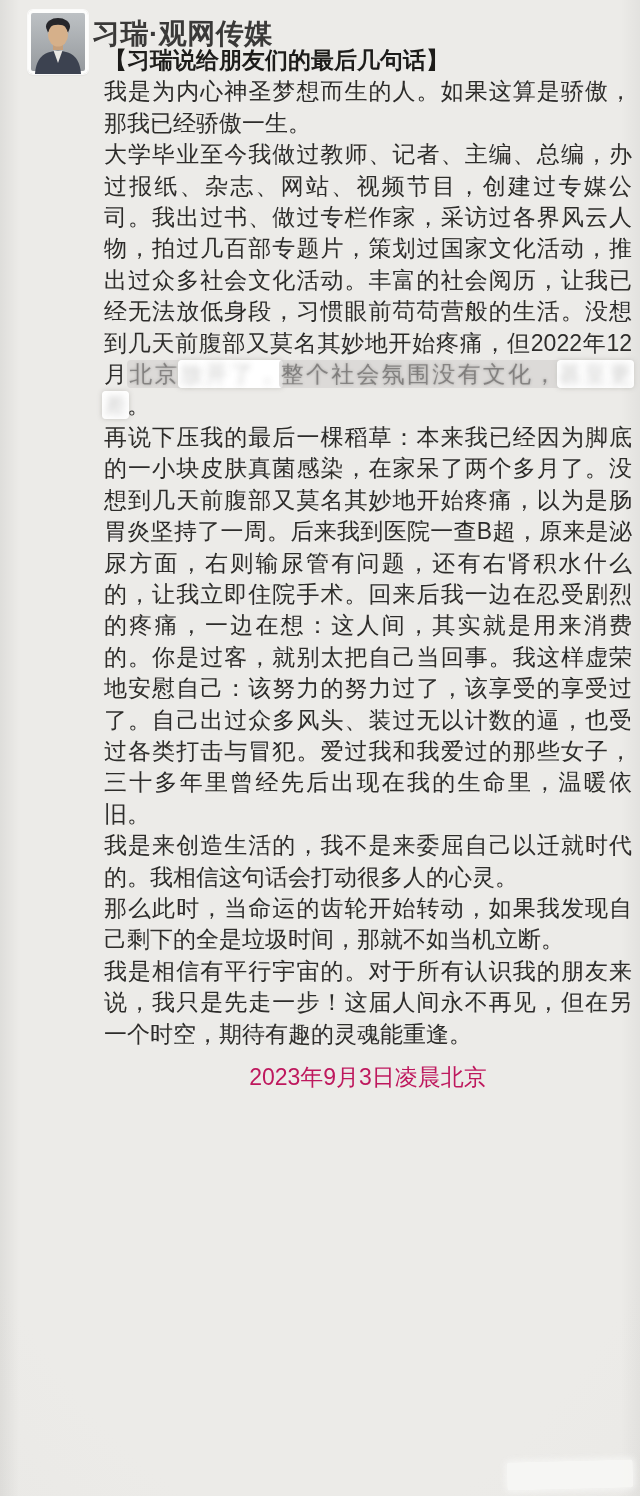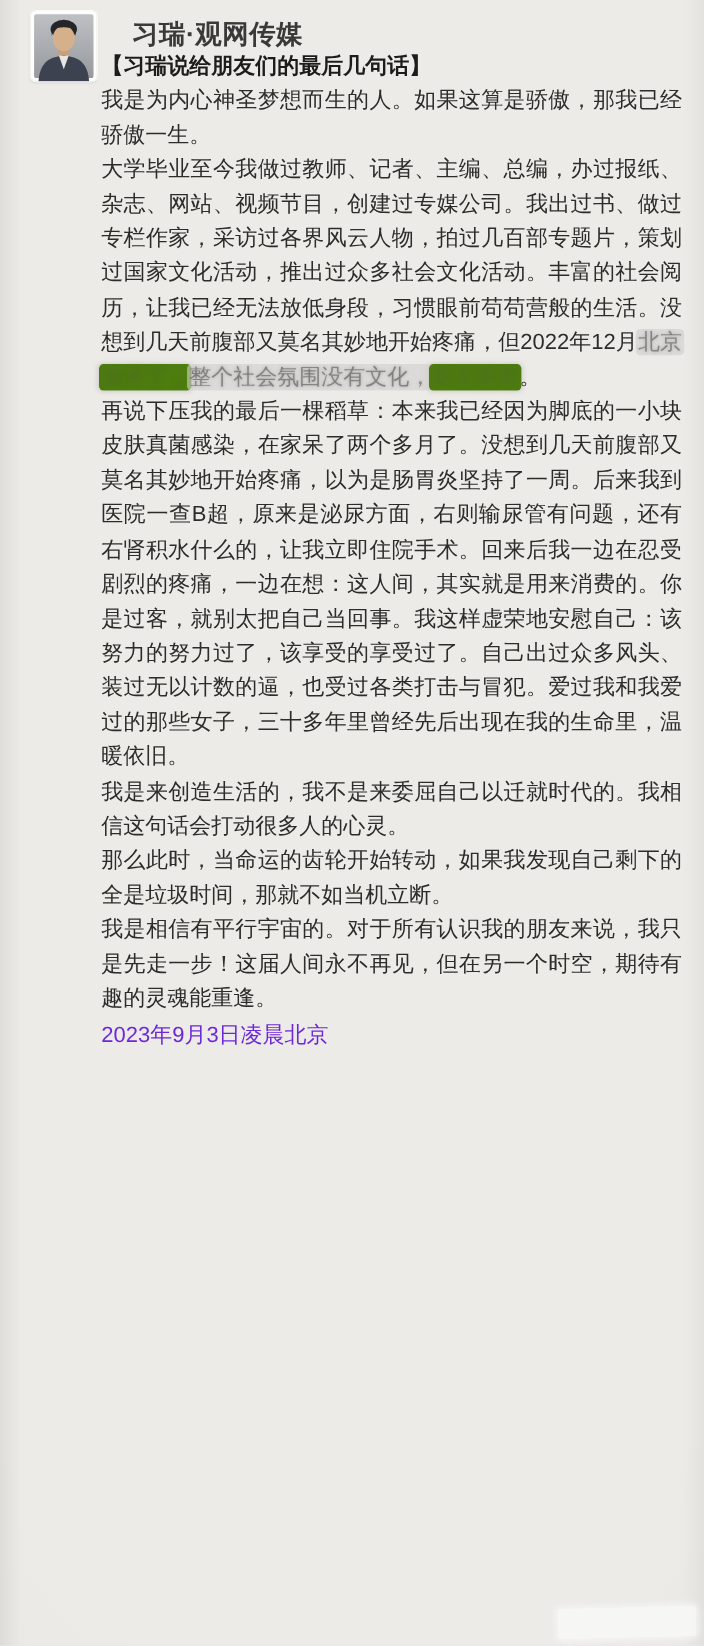--- a/index.html
+++ b/index.html
@@ -29,36 +29,36 @@
     border-radius: 5px;
     overflow: hidden;
     box-shadow: 0 0 0 1px rgba(255,255,255,0.8), 0 1px 2px rgba(0,0,0,0.12);
     cursor: pointer;
   }
   .avatar svg { display: block; }
 
   
   .author {
     position: absolute;
-    left: 120px;
+    left: 92px;
     top: 15px;
-    font-size: 24px;
+    font-size: 28px;
     font-weight: 700;
     color: #3a3938;
     letter-spacing: 0.5px;
     cursor: pointer;
   }
 
   
   .content {
     position: absolute;
-    left: 92px;
+    left: 104px;
     top: 45px;
     width: 528px;
-    font-size: 20px;
+    font-size: 23px;
     line-height: 31.4px;
     color: #2d2c2a;
   }
   .post-title {
     font-weight: 700;
     color: #1d1c1a;
   }
   .para {
     text-align: justify;
     word-break: normal;
@@ -78,36 +78,37 @@
     color: transparent;
     text-shadow: 0 0 4px rgba(90,88,85,0.55);
     box-shadow: 0 0 5px 2px rgba(251,251,249,0.85);
   }
   .r-white-light {
     background: rgba(250,250,248,0.45);
     color: rgba(45,44,42,0.6);
     text-shadow: 0 0 2px rgba(100,98,95,0.4);
   }
   .r-gray {
-    background: #4d7c0f;
+    background: #ffffff;
     color: transparent;
     text-shadow: 0 0 6px rgba(80,78,75,0.3);
     box-shadow: 0 0 4px 1px rgba(207,206,203,0.9);
     border-radius: 4px;
   }
   .r-gray-light {
     background: rgba(210,209,206,0.62);
     color: rgba(45,44,42,0.42);
     text-shadow: 0 0 3px rgba(70,68,65,0.35);
     border-radius: 4px;
   }
 
   .date-line {
-    margin-top: 2px;
-    color: #6d28d9;
+    margin-top: 12px;
+    text-align: center;
+    color: #be185d;
   }
 
   
   .watermark-smudge {
     position: absolute;
     left: 507px;
     top: 1461px;
     width: 126px;
     height: 28px;
     background: rgba(248,248,246,0.85);

